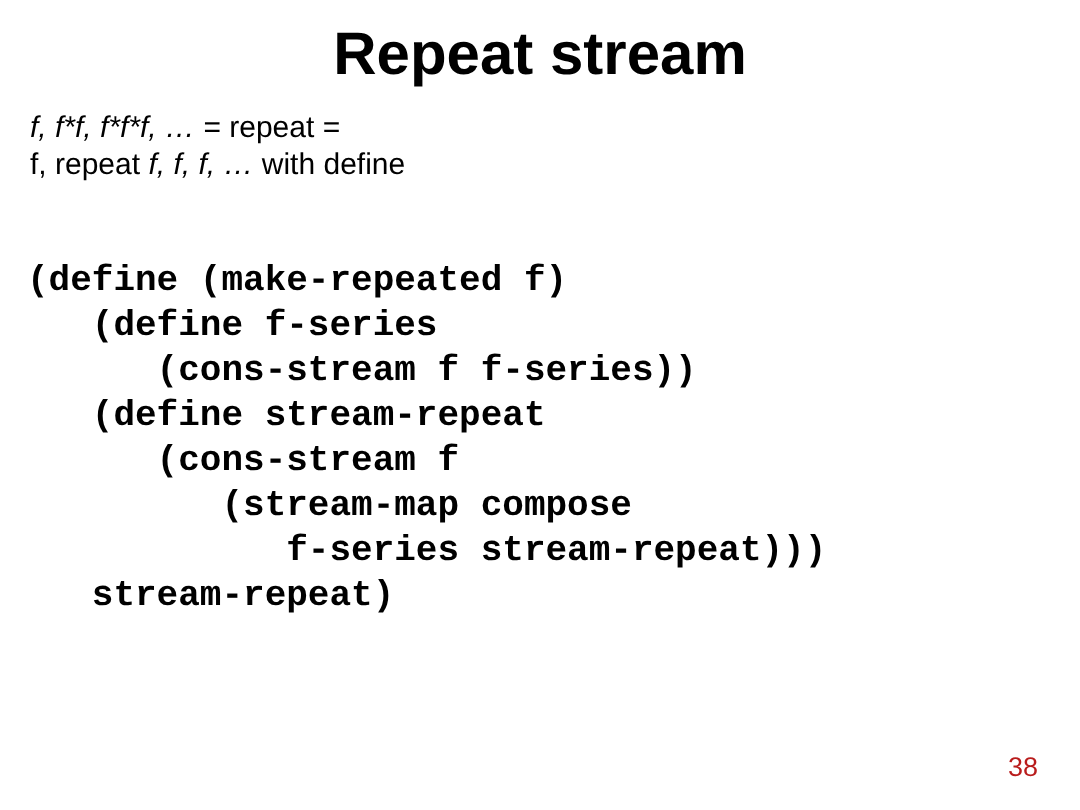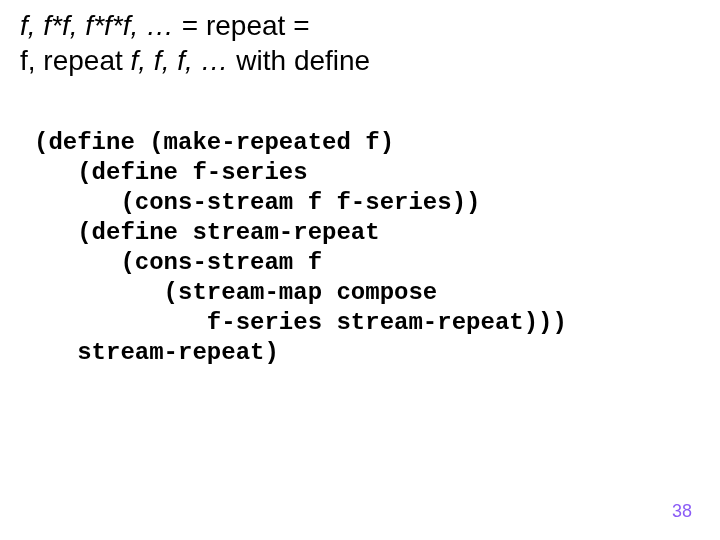--- a/index.html
+++ b/index.html
@@ -21,46 +21,47 @@
   .title {
     font-size: 40px;
     font-weight: bold;
     text-align: center;
     padding-top: 14px;
     padding-bottom: 6px;
     padding-left: 120px;
     padding-right: 120px;
   }
   .desc {
-    font-size: 28px;
+    font-size: 20px;
     line-height: 1.25;
     padding: 8px 20px 10px 20px;
   }
   .desc .fi { font-style: italic; }
   .code {
     font-family: "Courier New", Courier, monospace;
     font-weight: bold;
     font-size: 24px;
     line-height: 1.25;
     white-space: pre;
-    padding: 10px 18px 0 34px;
+    padding: 10px 18px 0 18px;
   }
   .page-num {
     position: absolute;
     right: 28px;
     bottom: 18px;
     font-size: 18px;
-    color: #8b5cf6;
+    color: #b91c1c;
   }
 </style>
 </head>
 <body>
 
 <div class="slide">
 
+  <div class="title">Repeat stream</div>
 
   <div class="desc">
     <div>
       <span class="fi">f, f*f, f*f*f, …</span><span> = repeat =</span>
     </div>
     <div>
       <span>f, repeat </span><span class="fi">f, f, f, …</span><span> with define</span>
     </div>
   </div>
 

